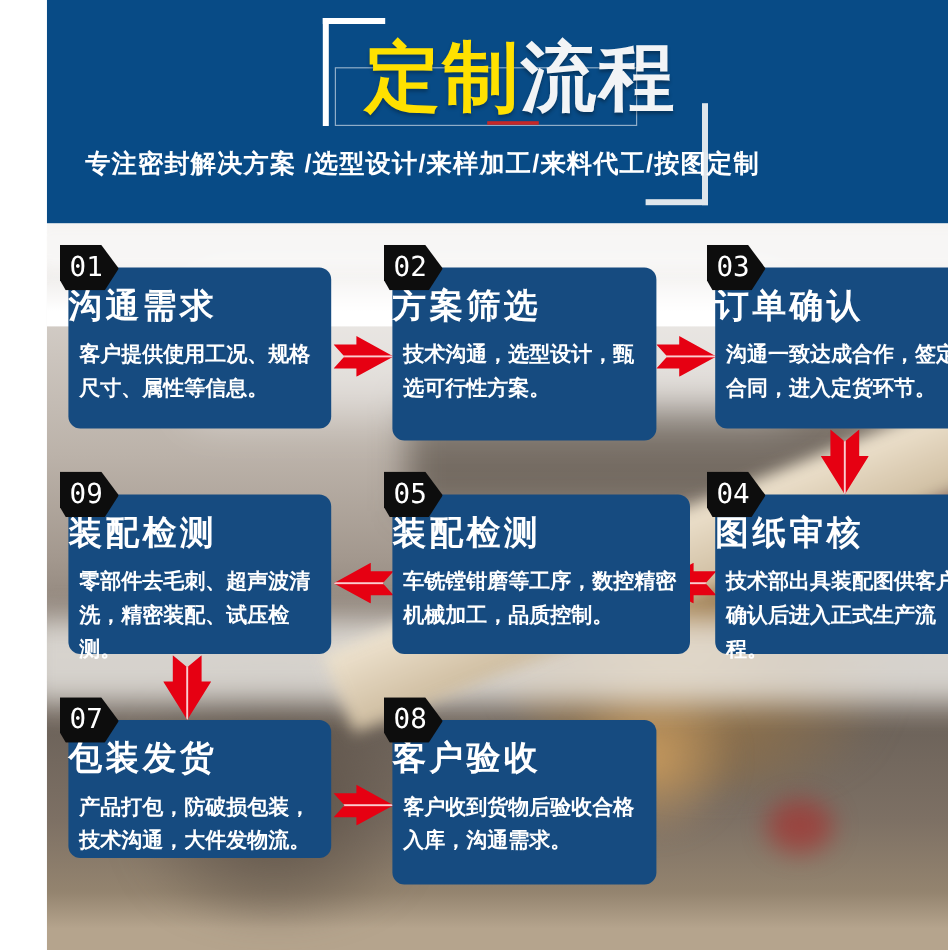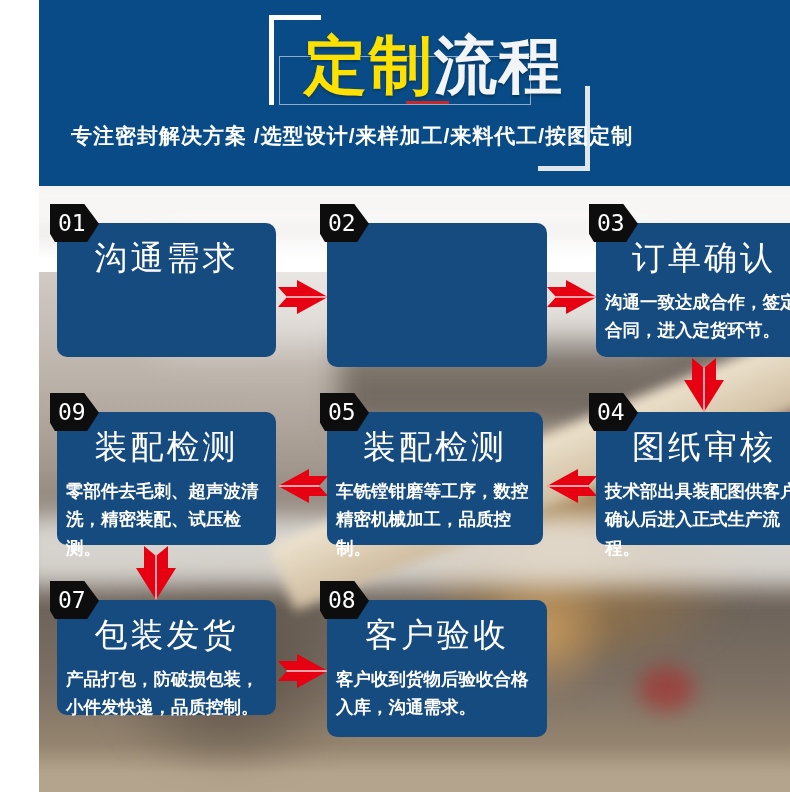--- a/index.html
+++ b/index.html
@@ -40,27 +40,27 @@
   .title-underline{position:absolute;left:367px;top:101px;width:43px;height:3px;background:var(--underline-red,#c62828);}
   .subtitle{position:absolute;left:0;top:122px;width:790px;text-align:left;
     font-size:21px;font-weight:bold;color:#fff;letter-spacing:1px;padding-left:32px;}
   
   .card{position:absolute;background:var(--card-blue,#164b80);border-radius:10px;color:#fff;z-index:3;}
   .badge{position:absolute;left:-7px;top:-19px;width:49px;height:38px;z-index:4;
     background:var(--badge-black,#0d0d0d);
     clip-path:polygon(0 0,70% 0,100% 52%,76% 100%,10% 100%,0 78%);
     display:flex;align-items:center;box-sizing:border-box;padding-left:8px;
     color:#fff;font-family:"DejaVu Sans Mono",monospace;font-weight:normal;font-size:23px;}
-  .card-title{margin-top:13px;text-align:center;font-size:33px;font-weight:400;letter-spacing:3px;}
+  .card-title{margin-top:13px;font-size:28px;font-weight:700;letter-spacing:3px;}
   .card-body{padding:7px 7px 0 9px;font-size:17.5px;font-weight:bold;line-height:1.62;text-align:left;}
   .card1{left:18px;top:223px;width:219px;height:134px}
   .card2{left:288px;top:223px;width:220px;height:144px}
   .card3{left:557px;top:223px;width:216px;height:134px}
   .card4{left:557px;top:412px;width:216px;height:133px}
-  .card5{left:288px;top:412px;width:216px;height:133px}
+  .card5{left:288px;top:412px;width:248px;height:133px}
   .card6{left:18px;top:412px;width:219px;height:133px}
   .card7{left:18px;top:600px;width:219px;height:115px}
   .card8{left:288px;top:600px;width:220px;height:137px}
   
   .arrow{position:absolute;z-index:2;}
   .arrow polygon{fill:var(--arrow-red,#e60012);}
   .arrow rect{fill:rgba(255,255,255,.8);}
   .arrow-h{width:50px;height:34px;}
   .arrow-v{width:40px;height:54px;}
   .flip{transform:scaleX(-1);}
@@ -96,23 +96,26 @@
     <div class="thin-box"></div>
     <div class="main-title"><span class="title-yellow">定制</span><span class="title-silver">流程</span></div>
     <div class="title-underline"></div>
     <div class="bracket-br"></div>
     <div class="subtitle">专注密封解决方案 /选型设计/来样加工/来料代工/按图定制</div>
   </div>
 
   <div class="card card1">
     <div class="badge">01</div>
     <div class="card-title">沟通需求</div>
+    <div class="card-body">客户提供使用工况、规格尺寸、属性等信息。</div>
   </div>
   <div class="card card2">
     <div class="badge">02</div>
+    <div class="card-title">方案筛选</div>
+    <div class="card-body">技术沟通，选型设计，甄选可行性方案。</div>
   </div>
   <div class="card card3">
     <div class="badge">03</div>
     <div class="card-title">订单确认</div>
     <div class="card-body">沟通一致达成合作，签定合同，进入定货环节。</div>
   </div>
   <div class="card card4">
     <div class="badge">04</div>
     <div class="card-title">图纸审核</div>
     <div class="card-body">技术部出具装配图供客户确认后进入正式生产流程。</div>
@@ -123,21 +126,21 @@
     <div class="card-body">车铣镗钳磨等工序，数控精密机械加工，品质控制。</div>
   </div>
   <div class="card card6">
     <div class="badge">09</div>
     <div class="card-title">装配检测</div>
     <div class="card-body">零部件去毛刺、超声波清洗，精密装配、试压检测。</div>
   </div>
   <div class="card card7">
     <div class="badge">07</div>
     <div class="card-title">包装发货</div>
-    <div class="card-body">产品打包，防破损包装，小件发快递，品质控制。</div>
+    <div class="card-body">产品打包，防破损包装，技术沟通，大件发物流。</div>
   </div>
   <div class="card card8">
     <div class="badge">08</div>
     <div class="card-title">客户验收</div>
     <div class="card-body">客户收到货物后验收合格入库，沟通需求。</div>
   </div>
 
   <svg class="arrow arrow-h ar1" viewBox="0 0 50 34">
     <defs>
         <clipPath id="c1">

